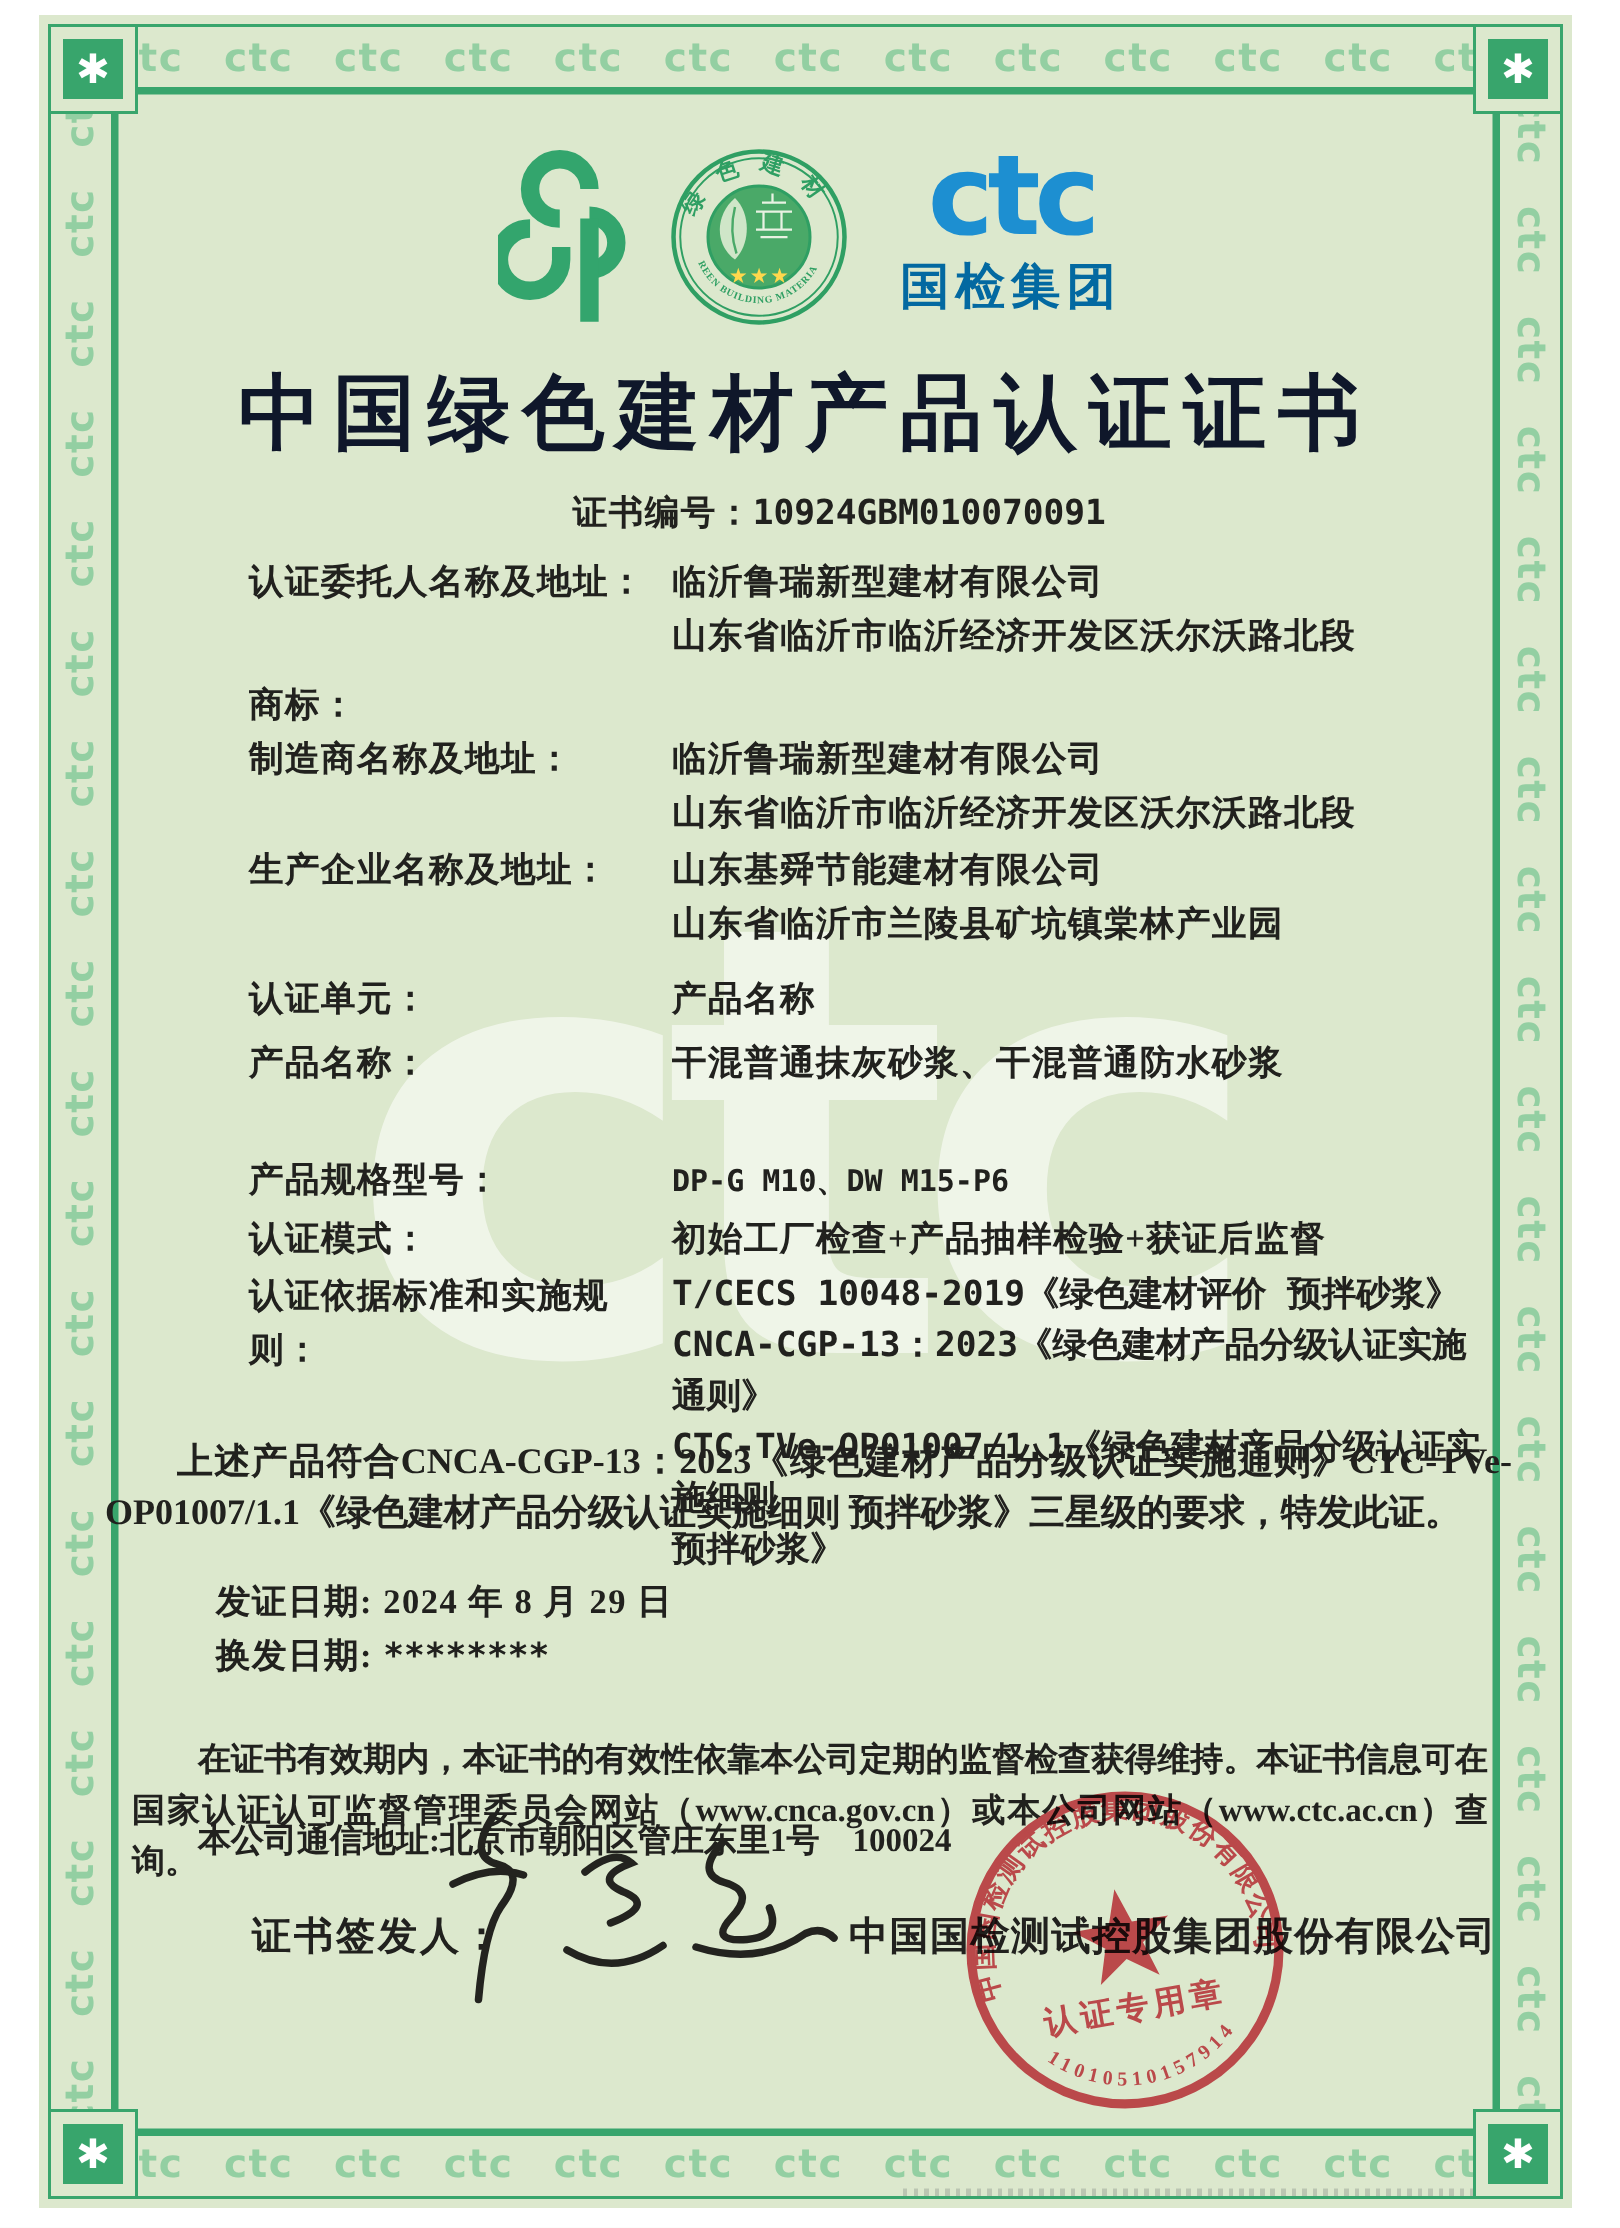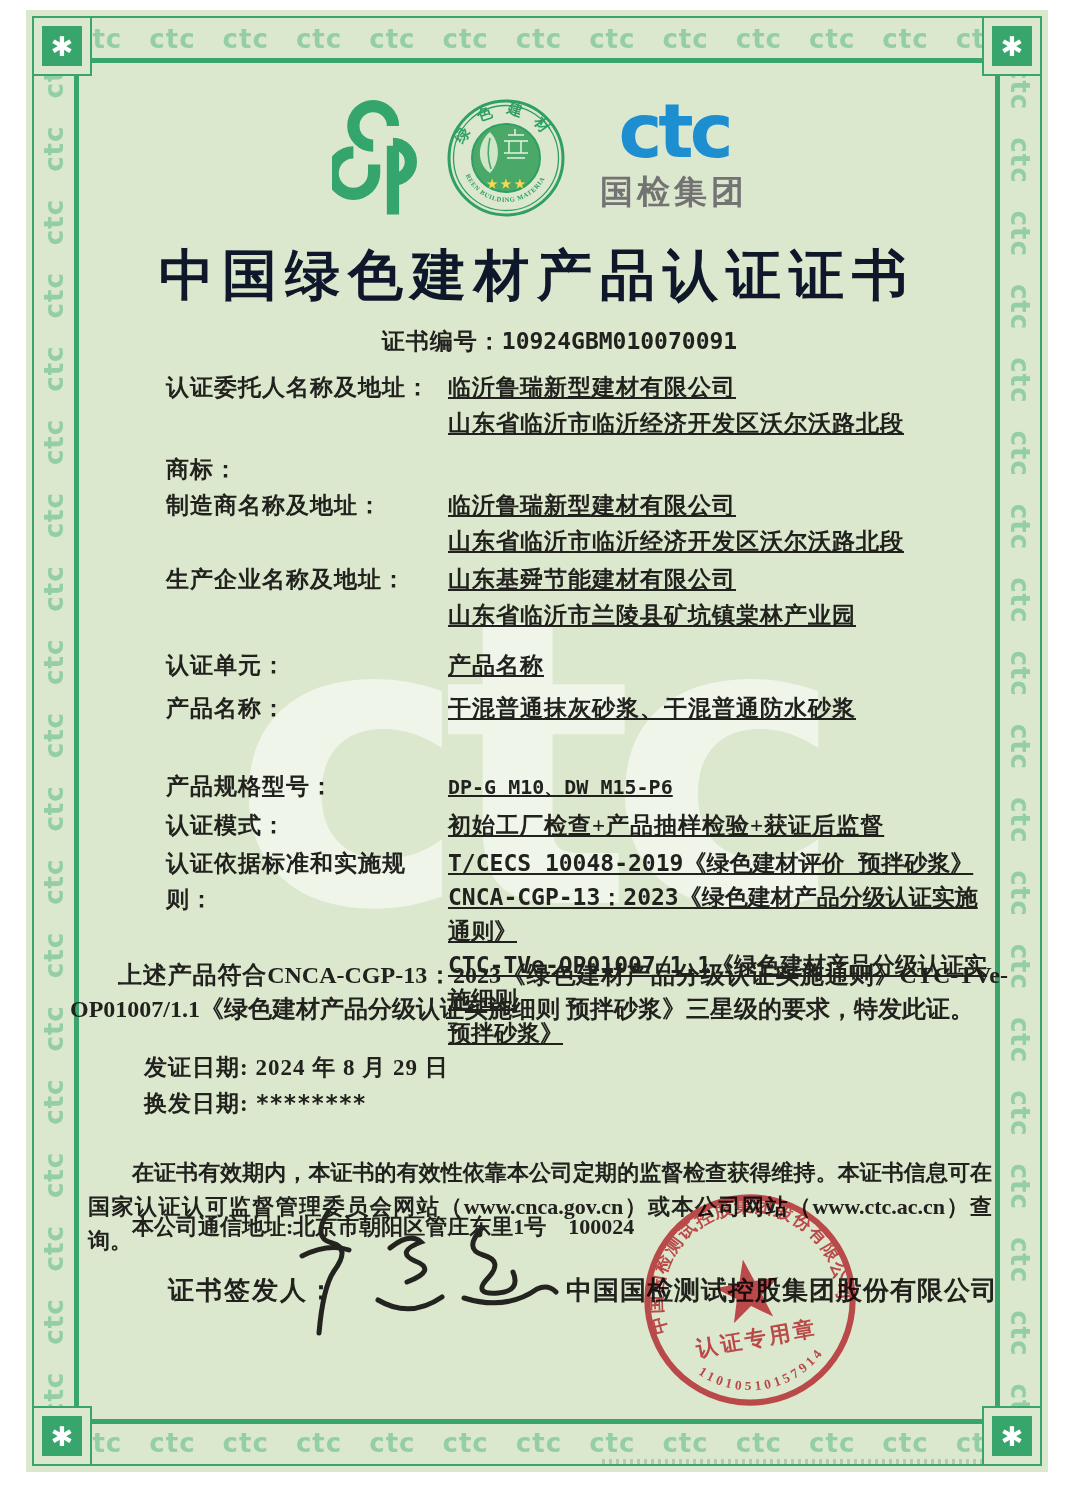--- a/index.html
+++ b/index.html
@@ -29,32 +29,32 @@
              color:rgba(255,255,255,0.55);pointer-events:none;}
 
   .content{position:absolute;inset:0;z-index:2;color:#21211e;}
 
   
   .gp-logo{position:absolute;left:306px;top:82px;width:88px;height:132px;}
   .badge{position:absolute;left:420px;top:88px;width:120px;height:120px;}
   .ctc-logo{position:absolute;left:560px;top:84px;width:176px;text-align:center;}
   .ctc-word{font:800 74px/1 "DejaVu Sans",sans-serif;color:#1d8fd1;letter-spacing:-4px;}
   .ctc-cn{margin-top:8px;font:700 33px/1 "Liberation Serif","DejaVu Serif",serif;
-          color:#737373;letter-spacing:4px;}
+          color:#0369a1;letter-spacing:4px;}
 
   
   .title{position:absolute;top:238px;left:0;right:0;text-align:center;color:#0f172a;
          font:700 55px/1 "Liberation Serif","DejaVu Serif",serif;letter-spacing:8px;}
   .certno{position:absolute;top:320px;left:0;right:0;text-align:center;
           font:700 23px/1 "Liberation Serif","DejaVu Serif",serif;letter-spacing:1px;margin-left:45px;}
 
   
   .field-row{position:absolute;left:140px;right:56px;display:flex;align-items:flex-start;}
   .f-label{flex:none;width:282px;font-weight:700;font-size:23px;line-height:36px;letter-spacing:1px;}
-  .f-value{flex:1;font-weight:700;font-size:23px;line-height:36px;letter-spacing:1px;text-decoration:underline;}
+  .f-value{flex:1;font-weight:700;font-size:23px;line-height:36px;letter-spacing:1px;}
   .f-value.tight div{line-height:34px;}
   .latin{font-family:"DejaVu Sans Mono","Liberation Mono",monospace;letter-spacing:0;}
 
   .statement{position:absolute;left:44px;right:40px;top:948px;text-indent:2em;text-align:justify;
              font:700 24px/34px "Liberation Serif","DejaVu Serif",serif;}
 
   .dateline{position:absolute;font:700 23px/1 "Liberation Serif","DejaVu Serif",serif;letter-spacing:1px;}
   .d-issue{left:118px;top:1046px;}
   .d-reissue{left:118px;top:1082px;}
   .d-valid{left:586px;top:1056px;}

